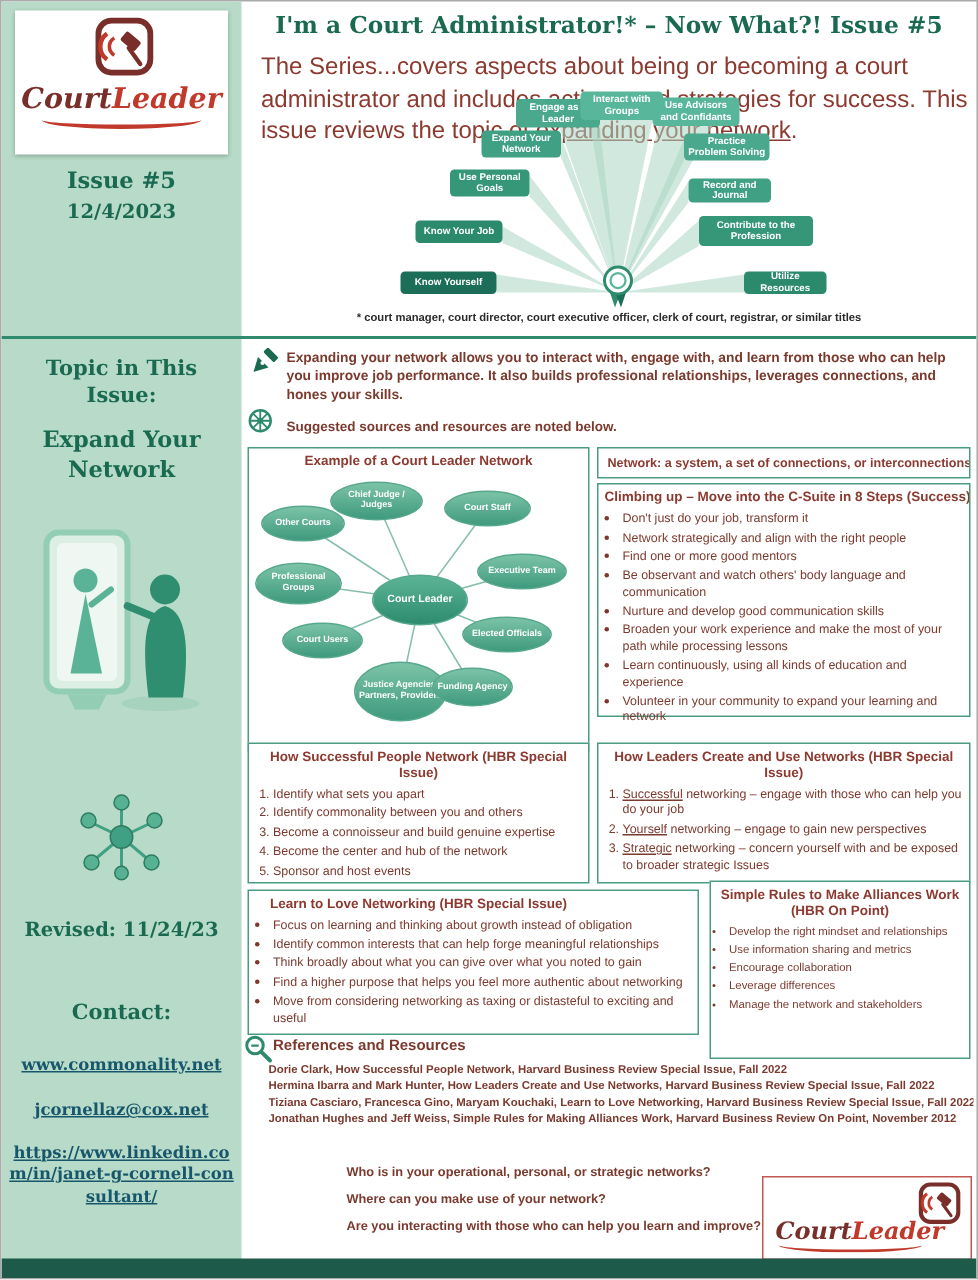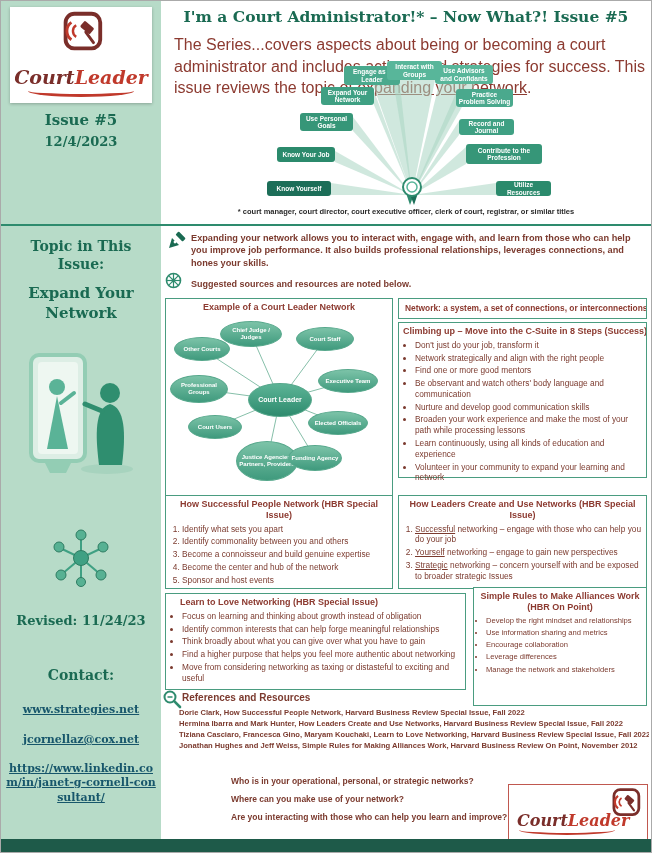--- a/index.html
+++ b/index.html
@@ -4,21 +4,21 @@
 <style>
   html,body{margin:0;padding:0;background:#fff;}
   .page{position:relative;width:652px;height:853px;background:#fff;overflow:hidden;
         font-family:"Liberation Sans",sans-serif;border:1px solid #aaa;box-sizing:border-box;}
   
   .sidebar{position:absolute;left:0;top:0;width:160px;height:853px;background:#b7dbc8;}
   .serif{font-family:"DejaVu Serif",serif;font-weight:bold;color:#1a6a52;}
   .sb-center{position:absolute;left:10px;right:10px;text-align:center;}
   .logo-card{position:absolute;left:9px;top:6px;width:142px;height:96px;background:#fff;
              box-shadow:0 1px 3px rgba(0,0,0,.25);display:flex;flex-direction:column;align-items:center;padding-top:3px;box-sizing:border-box;}
-  .logo-text{font-family:"DejaVu Serif",serif;font-style:italic;font-weight:bold;font-size:19px;line-height:1;margin-top:12px;}
+  .logo-text{font-family:"DejaVu Serif",serif;font-style:italic;font-weight:bold;font-size:19px;line-height:1;margin-top:1px;}
   .lt-court{color:#7a2e2a}.lt-leader{color:#c0392b}
   .logo-swoosh{width:106px;height:9px;border-bottom:3px solid #c0392b;border-radius:50%;margin-top:-2px;}
   .sb-issue{top:110px;font-size:15px;}
   .sb-date{top:133px;font-size:13px;}
   .sb-topic-label{top:236px;font-size:14px;line-height:1.3;}
   .sb-topic{top:283px;font-size:15px;line-height:1.3;}
   .mirror{position:absolute;left:24px;top:350px;}
   .molecule{position:absolute;left:48px;top:524px;}
   .sb-revised{top:612px;font-size:13px;}
   .sb-contact{top:666px;font-size:14px;}
@@ -157,21 +157,21 @@
       <circle cx="32" cy="10" r="5" fill="#57b193" stroke="#2e7c62"></circle>
       <circle cx="10" cy="22" r="5" fill="#57b193" stroke="#2e7c62"></circle>
       <circle cx="54" cy="22" r="5" fill="#57b193" stroke="#2e7c62"></circle>
       <circle cx="12" cy="50" r="5" fill="#57b193" stroke="#2e7c62"></circle>
       <circle cx="52" cy="50" r="5" fill="#57b193" stroke="#2e7c62"></circle>
       <circle cx="32" cy="57" r="4.5" fill="#57b193" stroke="#2e7c62"></circle>
     </svg>
 
     <div class="sb-center serif sb-revised">Revised: 11/24/23</div>
     <div class="sb-center serif sb-contact">Contact:</div>
-    <a class="s-link sb-link1">www.strategies.net</a>
+    <a class="s-link sb-link1">www.commonality.net</a>
     <a class="s-link sb-link2">jcornellaz@cox.net</a>
     <a class="s-link sb-link3">https://www.linkedin.com/in/janet-g-cornell-consultant/</a>
   </aside>
 
   <h1 class="title">I'm a Court Administrator!* – Now What?! Issue #5</h1>
   <p class="subtitle"><span>The Series...covers aspects about being or becoming a court administrator and includes actions and strategies for success. This issue reviews the topic of </span><a class="inline-link">expanding your network</a><span>.</span></p>
 
   <div class="funnel">
     <svg class="rays" width="300" height="152" viewBox="0 0 300 152">
       <g fill="#a9d6c2" fill-opacity="0.55">
@@ -294,21 +294,21 @@
       <li><span class="ul-term">Yourself</span><span> networking – engage to gain new perspectives</span></li>
       <li><span class="ul-term">Strategic</span><span> networking – concern yourself with and be exposed to broader strategic Issues</span></li>
     </ol>
   </section>
 
   <section class="gbox box-love">
     <h3 class="gb-title">Learn to Love Networking (HBR Special Issue)</h3>
     <ul class="gb-list">
       <li>Focus on learning and thinking about growth instead of obligation</li>
       <li>Identify common interests that can help forge meaningful relationships</li>
-      <li>Think broadly about what you can give over what you have to gain</li>
+      <li>Think broadly about what you can give over what you noted to gain</li>
       <li>Find a higher purpose that helps you feel more authentic about networking</li>
       <li>Move from considering networking as taxing or distasteful to exciting and useful</li>
     </ul>
   </section>
 
   <section class="gbox box-alliances">
     <h3 class="gb-title">Simple Rules to Make Alliances Work (HBR On Point)</h3>
     <ul class="gb-list">
       <li>Develop the right mindset and relationships</li>
       <li>Use information sharing and metrics</li>

